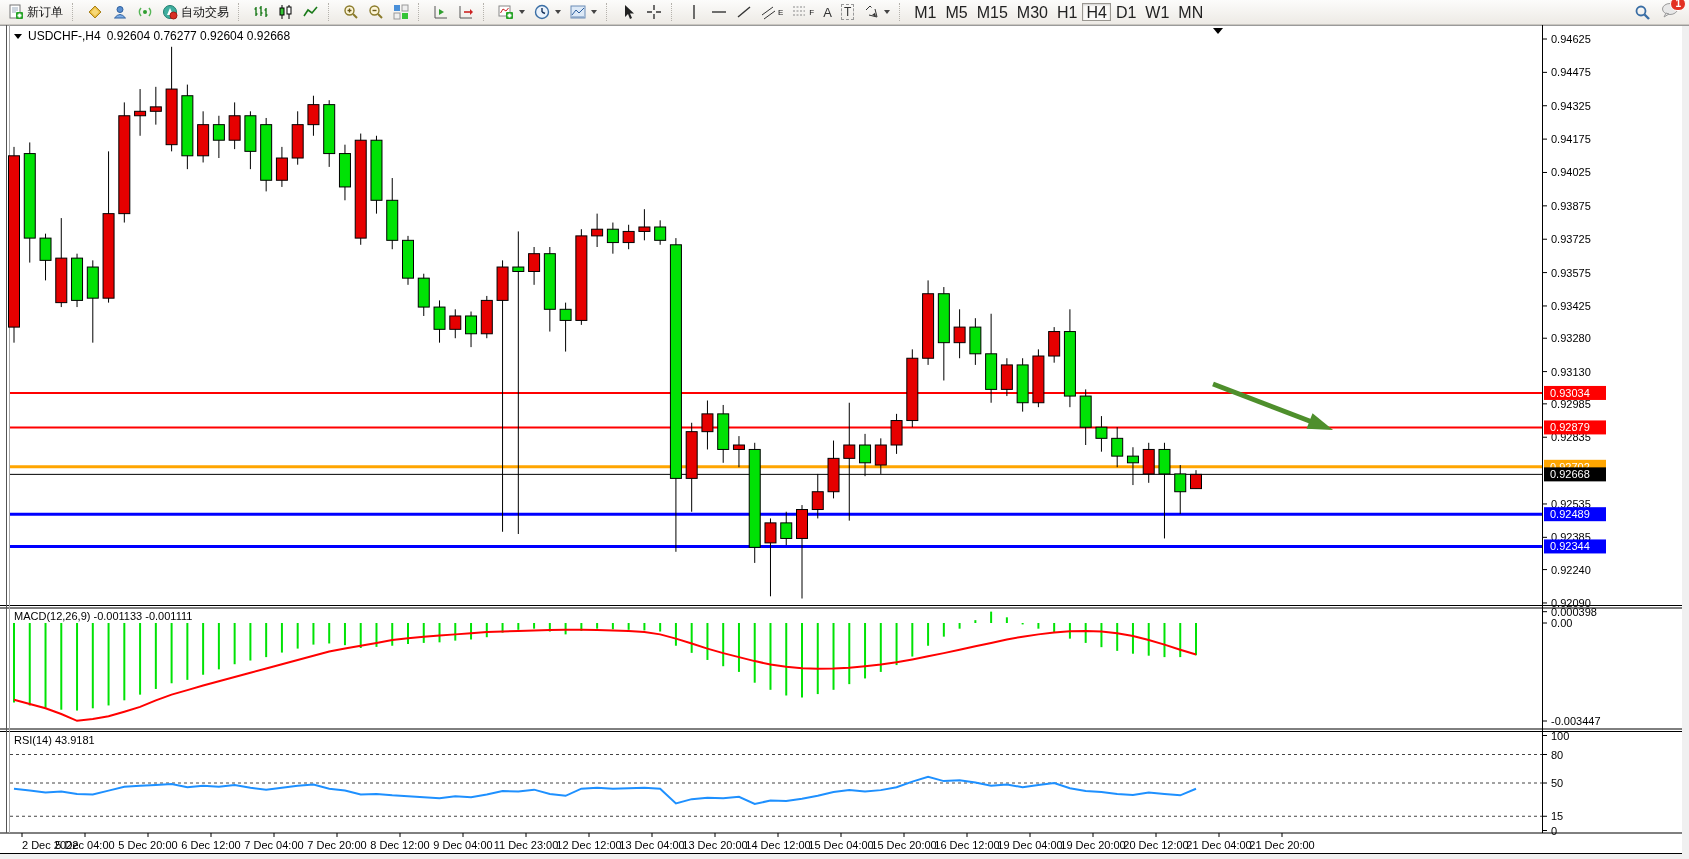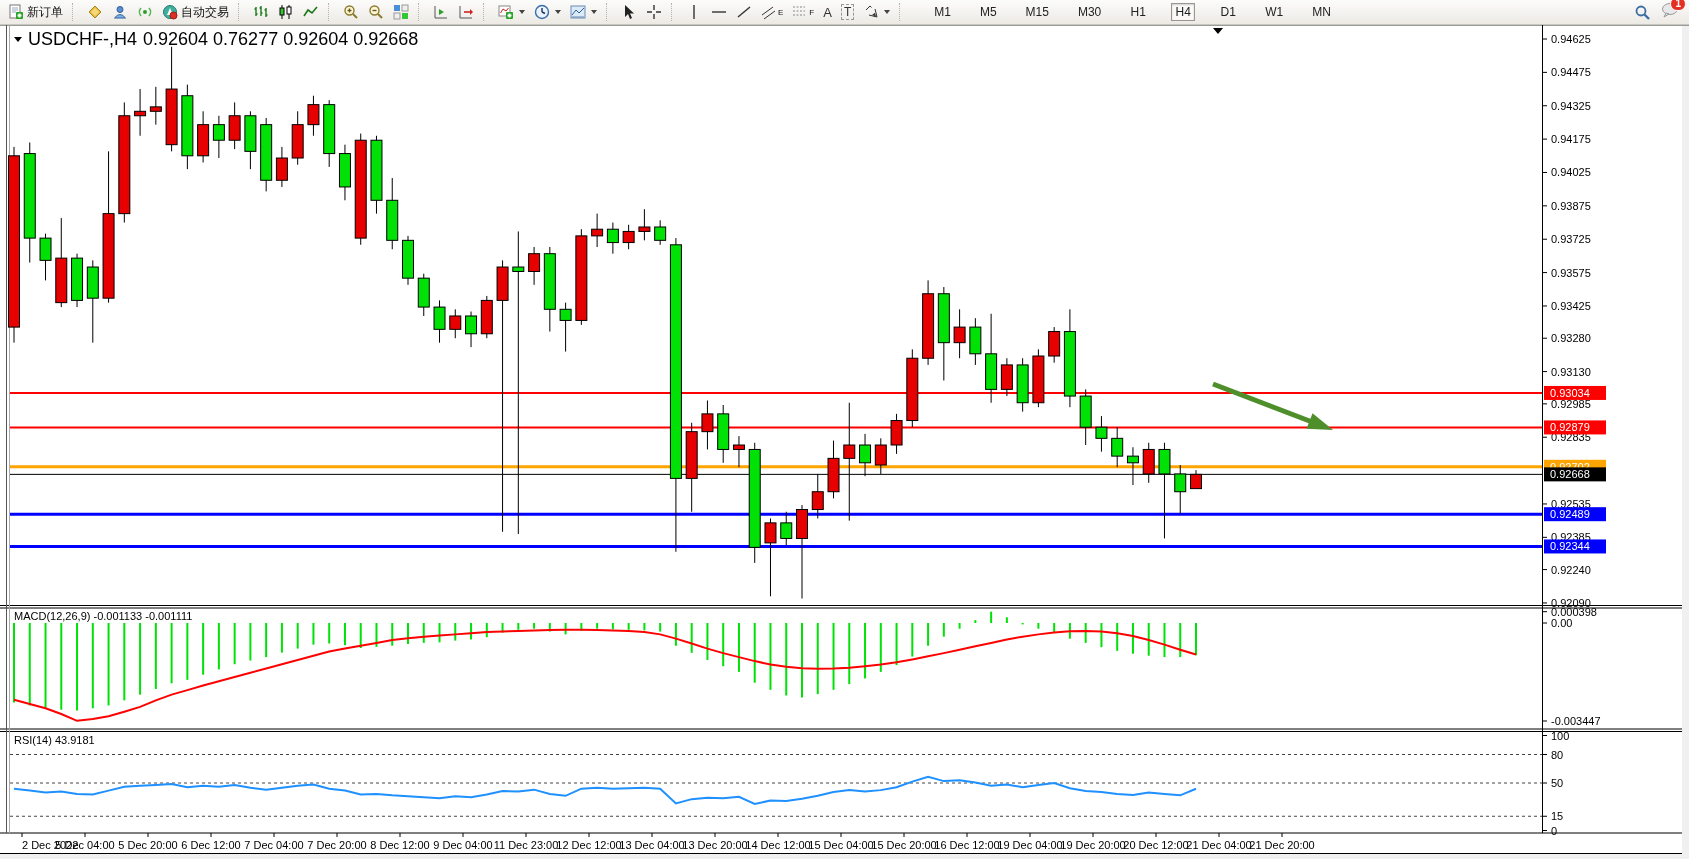--- a/index.html
+++ b/index.html
@@ -4,30 +4,30 @@
 <style>
   html,body{margin:0;padding:0;background:#f0f0f0;width:1689px;height:859px;overflow:hidden;
     font-family:"Liberation Sans",sans-serif;-webkit-font-smoothing:antialiased;}
   #toolbar{height:24px;box-sizing:border-box;background:linear-gradient(#fcfcfb,#edeae5);
     border-bottom:1px solid #c9c6c0;display:flex;align-items:center;padding:12px 4px;gap:1px;}
   .tbtn{display:inline-flex;align-items:center;gap:3px;height:20px;padding:0 3px;border:1px solid transparent;
     background:transparent;font-size:12px;color:#111;cursor:default;white-space:nowrap;}
   .tbtn svg{display:block;}
   .sep{width:6px;height:18px;border-left:1px dotted #b5b2ac;margin:0 3px 0 4px;}
   .caret{width:0;height:0;border-left:3px solid transparent;border-right:3px solid transparent;border-top:4px solid #444;margin-left:2px;}
-  .tf{height:18px;min-width:24px;border:1px solid transparent;background:transparent;font-size:12px;color:#222;
-    padding:0 3px;margin-left:20px;}
+  .tf{height:18px;min-width:24px;border:1px solid transparent;background:transparent;font-size:16px;color:#222;
+    padding:0 3px;}
   .tf.active{border:1px solid #9a9791;background:#fbfaf8;box-shadow:inset 0 1px 2px rgba(0,0,0,.18);}
   #tb-right{margin-left:auto;display:flex;align-items:center;gap:6px;padding-right:6px;}
   .badge{position:absolute;top:-5px;right:-7px;background:#e33022;color:#fff;border-radius:8px;
     font-size:10px;font-weight:bold;padding:0 4px;line-height:12px;border:1px solid #fff;}
   #chat-wrap{position:relative;}
   #chart-wrap{position:relative;width:1689px;height:835px;}
   #chart-svg{display:block;}
-  #chart-title{position:absolute;left:14px;top:4px;font-size:18px;color:#000;display:flex;align-items:center;gap:6px;}
+  #chart-title{position:absolute;left:14px;top:4px;font-size:12px;color:#000;display:flex;align-items:center;gap:6px;}
   #chart-title .tri{width:0;height:0;border-left:4px solid transparent;border-right:4px solid transparent;border-top:5px solid #000;display:inline-block;}
   #chart-title b{font-weight:normal;}
   text{font-family:"Liberation Sans",sans-serif;}
 </style>
 </head>
 <body>
 
 <div id="app">
 
   <div id="toolbar">

